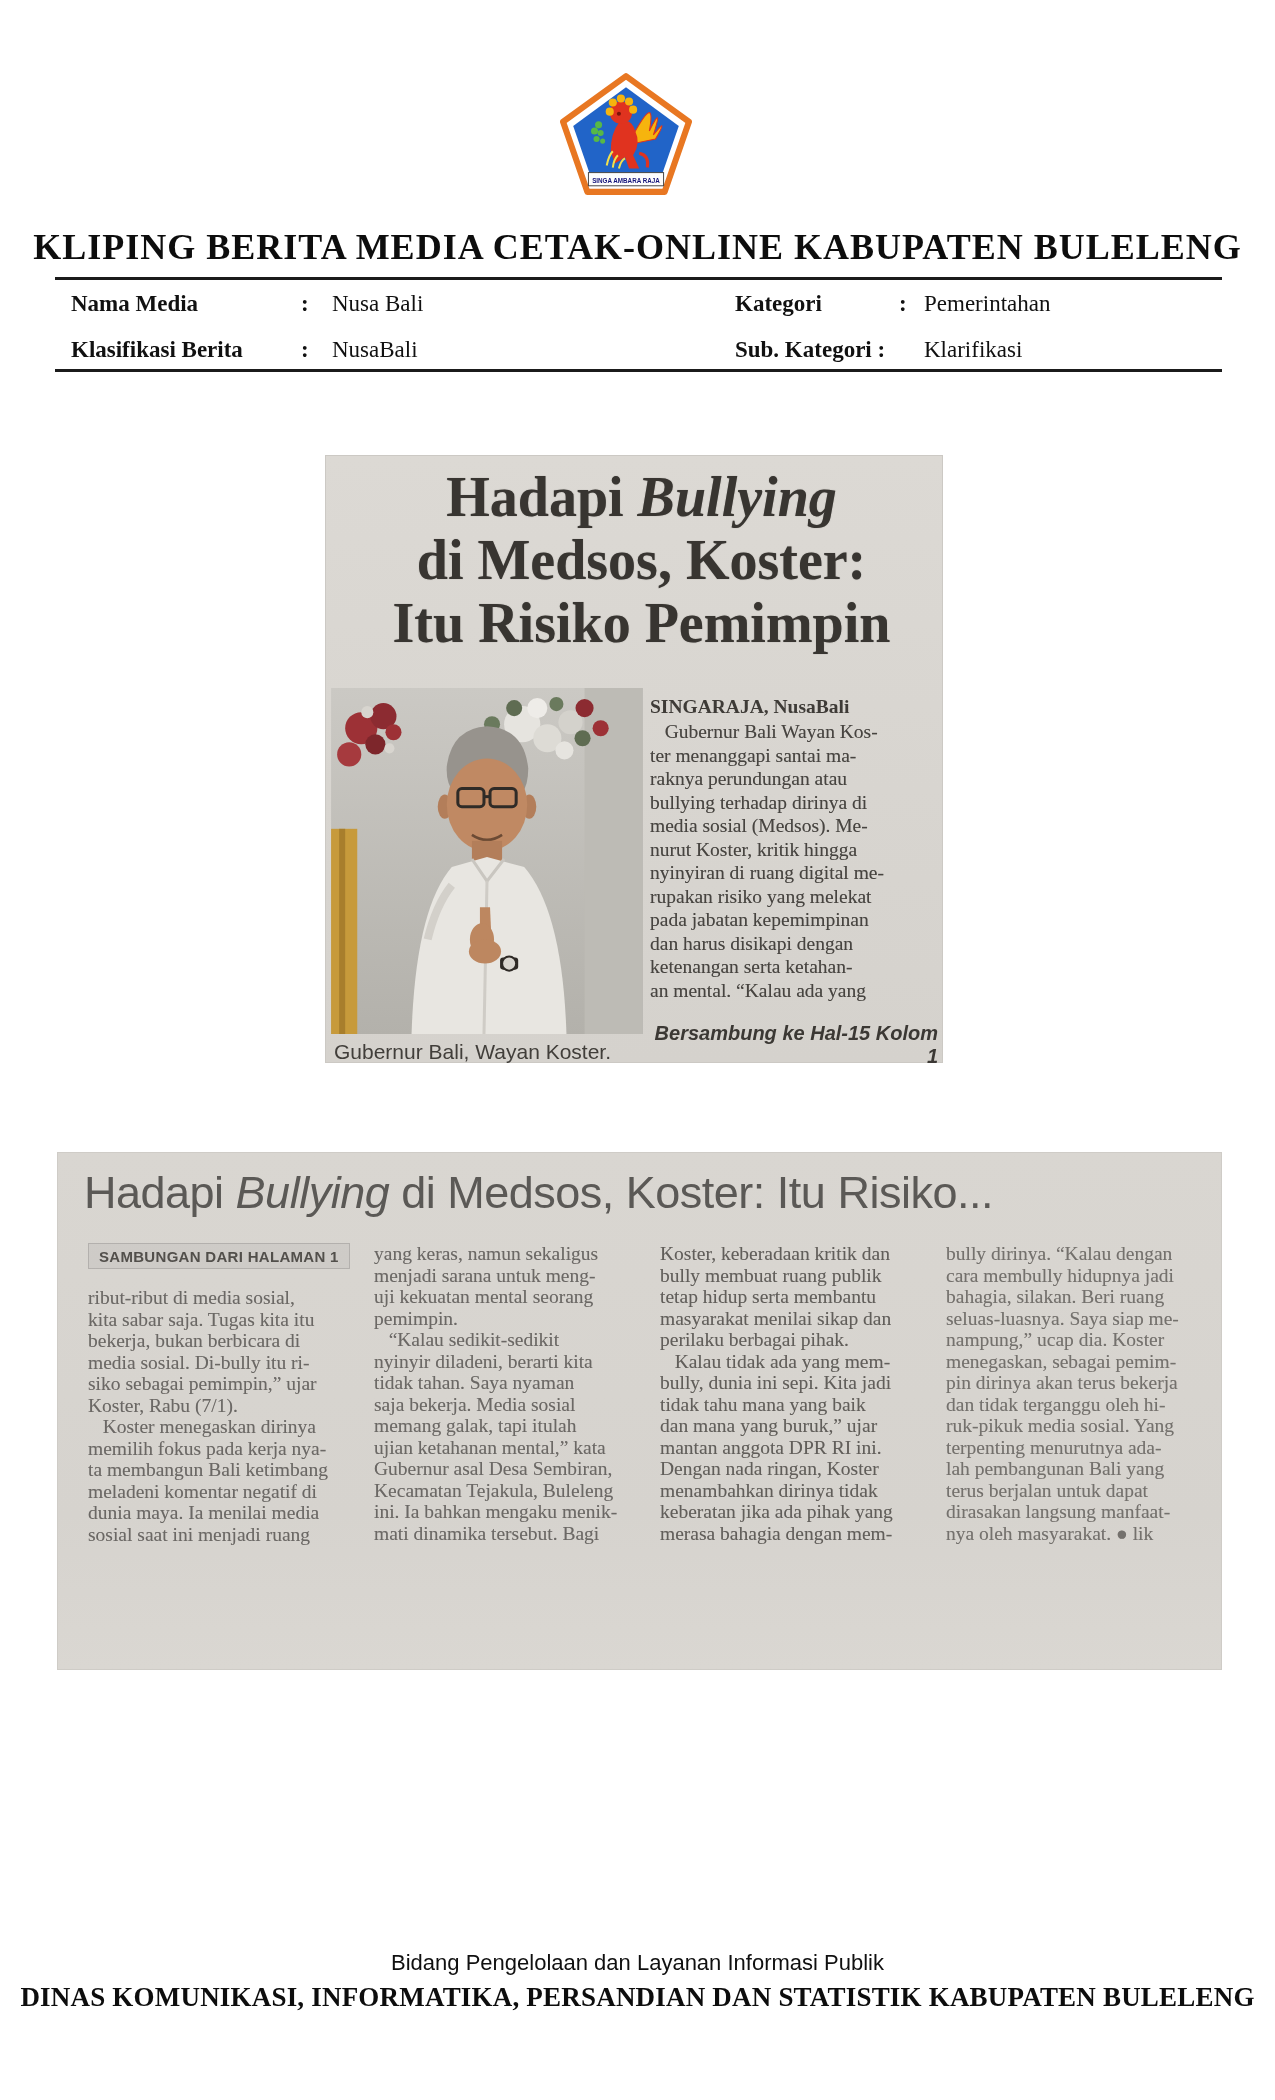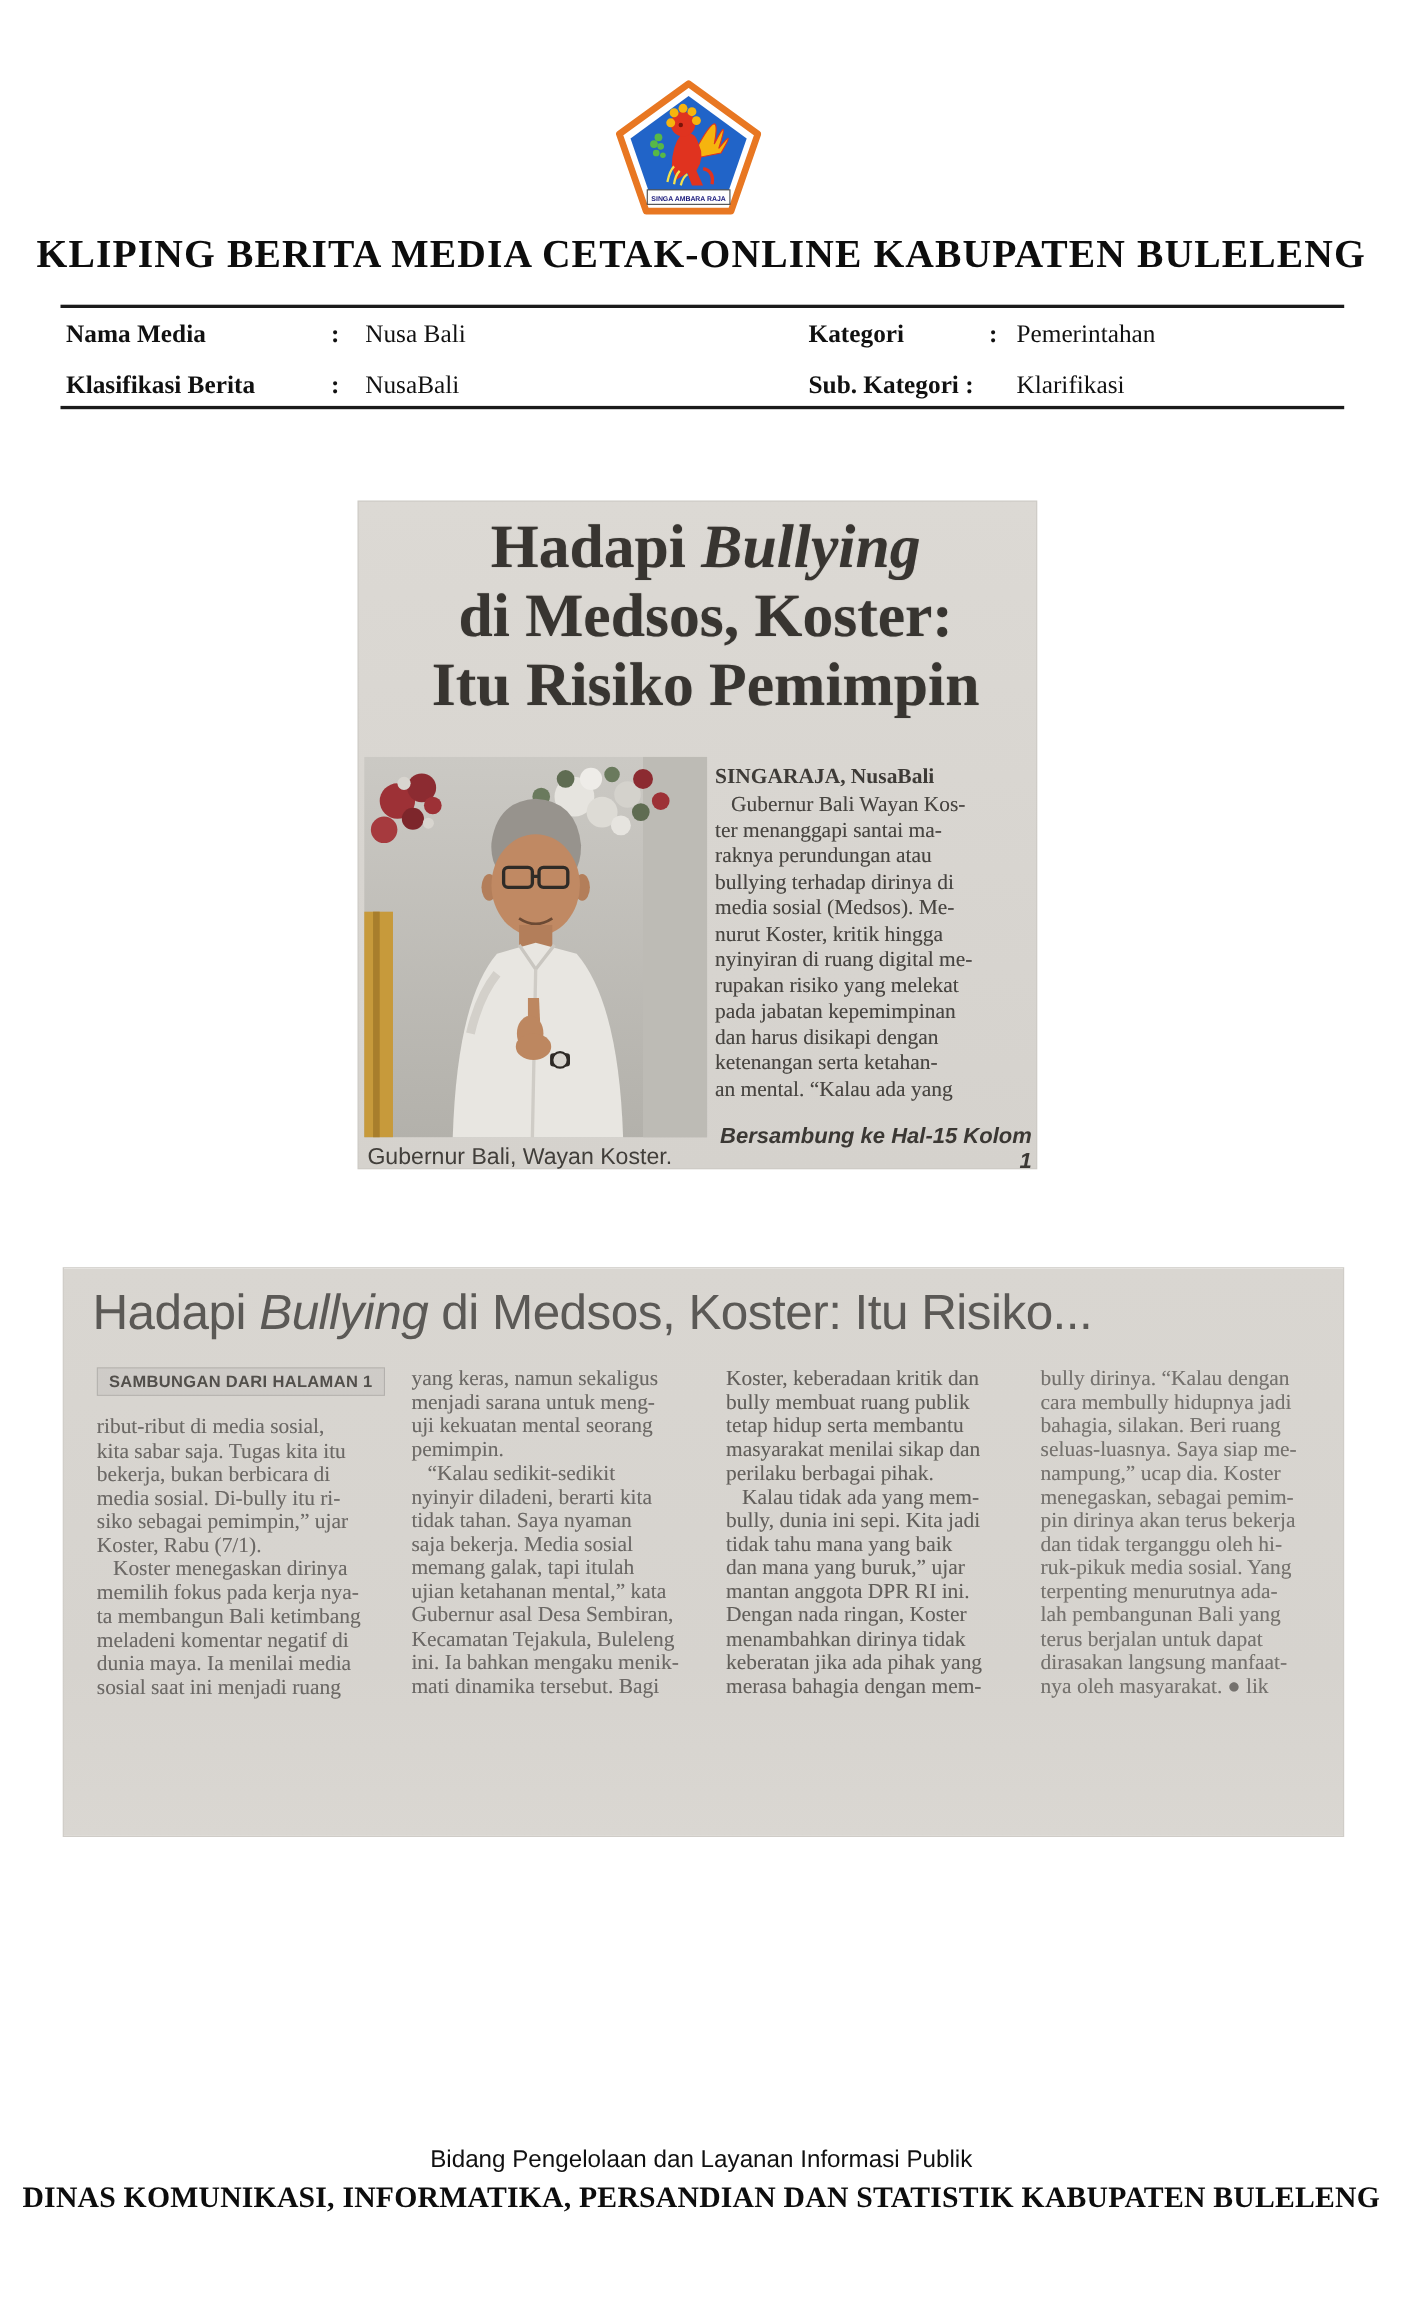--- a/index.html
+++ b/index.html
@@ -1,30 +1,30 @@
 <!DOCTYPE html>
 <html><head>
 <meta charset="utf-8">
 <style>
   html,body{margin:0;padding:0;background:#ffffff;}
   .page{position:relative;width:1275px;height:2100px;background:#ffffff;overflow:hidden;
         font-family:"Liberation Serif",serif;color:#111;}
 
   
   .logo{position:absolute;left:560px;top:72px;width:132px;height:124px;}
-  .title{position:absolute;left:0;right:0;top:210px;margin:0;text-align:center;
+  .title{position:absolute;left:0;right:0;top:210px;margin:16px;text-align:center;
          font:bold 36px "Liberation Serif",serif;letter-spacing:1px;color:#0d0d0d;}
   .rule{position:absolute;left:55px;width:1167px;height:3px;background:#1b1b1b;}
   .rule1{top:277px;}
   .rule2{top:369px;}
 
   .meta{position:absolute;font-size:23px;}
   .m-label{font-weight:bold;}
   .r1{top:291px;} .r2{top:337px;}
-  .c-l1{left:60px;} .c-colon{left:301px;} .c-v1{left:332px;}
+  .c-l1{left:71px;} .c-colon{left:301px;} .c-v1{left:332px;}
   .c-l2{left:735px;} .c-colon2{left:899px;} .c-v2{left:924px;}
 
   
   .clip1{position:absolute;left:326px;top:456px;width:616px;height:606px;
          background:linear-gradient(180deg,#dcd9d4 0%,#d8d5d0 55%,#d5d2cd 100%);
          box-shadow:0 0 0 1px #ccc9c4;}
   .c1-headline{position:absolute;left:15px;right:0;top:10px;text-align:center;
                font:bold 56px/63px "Liberation Serif",serif;color:#383531;
                text-shadow:0 0 1px rgba(56,53,49,.45);}
   .ital{font-style:italic;}

